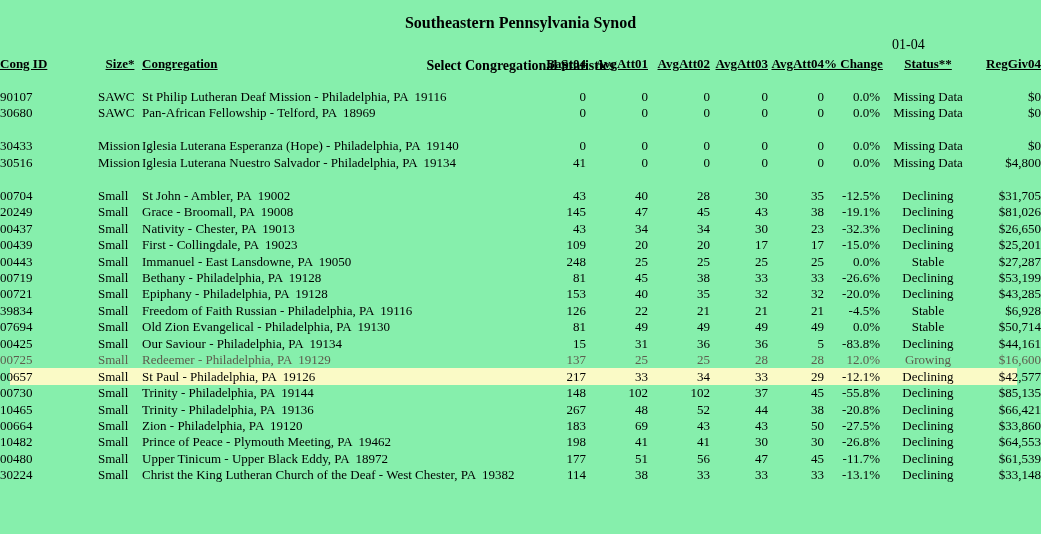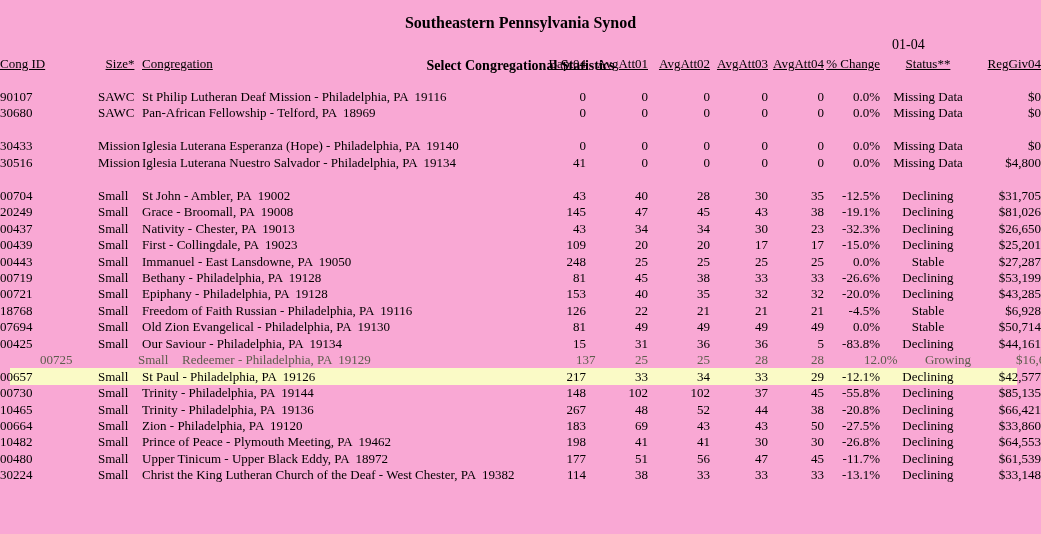--- a/index.html
+++ b/index.html
@@ -1,19 +1,19 @@
 <!DOCTYPE html>
 <html><head>
 <meta charset="utf-8">
 <style>
   html,body { margin:0; padding:0; background:#ffffff; }
   .page {
     position:relative;
     width:1041px; height:534px;
-    background:#f9a8d4;
+    background:#86efac;
     font-family:"Liberation Serif","DejaVu Serif",serif;
     color:#000000;
     overflow:hidden;
   }
   .title {
     position:absolute; top:13px; left:0; width:1041px;
     text-align:center; font-weight:bold; font-size:16px; line-height:19px;
   }
   .subtitle {
     position:absolute; top:35px; left:0; width:1041px;
@@ -31,38 +31,38 @@
   }
   table.stats {
     position:absolute; top:56px; left:0;
     width:1041px;
     border-collapse:collapse; table-layout:fixed;
     font-size:13px;
     z-index:1;
   }
   table.stats th, table.stats td { padding:0; margin:0; }
   thead th {
-    font-weight:normal; text-decoration:underline;
+    font-weight:bold; text-decoration:underline;
     height:33px; vertical-align:top; padding-top:5px;
     white-space:nowrap;
   }
   tbody td {
     height:16.45px; line-height:16.45px;
     vertical-align:middle; white-space:nowrap; overflow:visible;
   }
   tr.spacer td { height:16.45px; }
   
   .c1  { text-align:left;  padding-left:21px; }
   .c2  { text-align:left;  padding-left:3px; }
   .c3  { text-align:left;  padding-left:1px; white-space:pre; }
   .c4, .c5, .c6, .c7, .c8, .c9 { text-align:right; }
   .c10 { text-align:center; }
   .c11 { text-align:right; padding-right:1px; }
   th.c1 { text-align:left; } th.c2 { text-align:center; } th.c3 { text-align:left; }
-  tr.hl td { color:#5d5d4d;padding-left:40px; }
+  tr.hl td { color:#5d5d4d; }
 </style>
 </head>
 <body>
 
 <div class="page">
   <div class="title">Southeastern Pennsylvania Synod</div>
   <div class="subtitle">Select Congregational Statistics</div>
   <div class="period">01-04</div>
 
   <div class="highlight-band" style="background: rgb(250, 250, 198);"></div>
@@ -240,21 +240,21 @@
           <td class="c4">153</td>
           <td class="c5">40</td>
           <td class="c6">35</td>
           <td class="c7">32</td>
           <td class="c8">32</td>
           <td class="c9">-20.0%</td>
           <td class="c10">Declining</td>
           <td class="c11">$43,285</td>
         </tr>
         <tr>
-          <td class="c1">18768</td>
+          <td class="c1">39834</td>
           <td class="c2">Small</td>
           <td class="c3">Freedom of Faith Russian - Philadelphia, PA  19116</td>
           <td class="c4">126</td>
           <td class="c5">22</td>
           <td class="c6">21</td>
           <td class="c7">21</td>
           <td class="c8">21</td>
           <td class="c9">-4.5%</td>
           <td class="c10">Stable</td>
           <td class="c11">$6,928</td>

